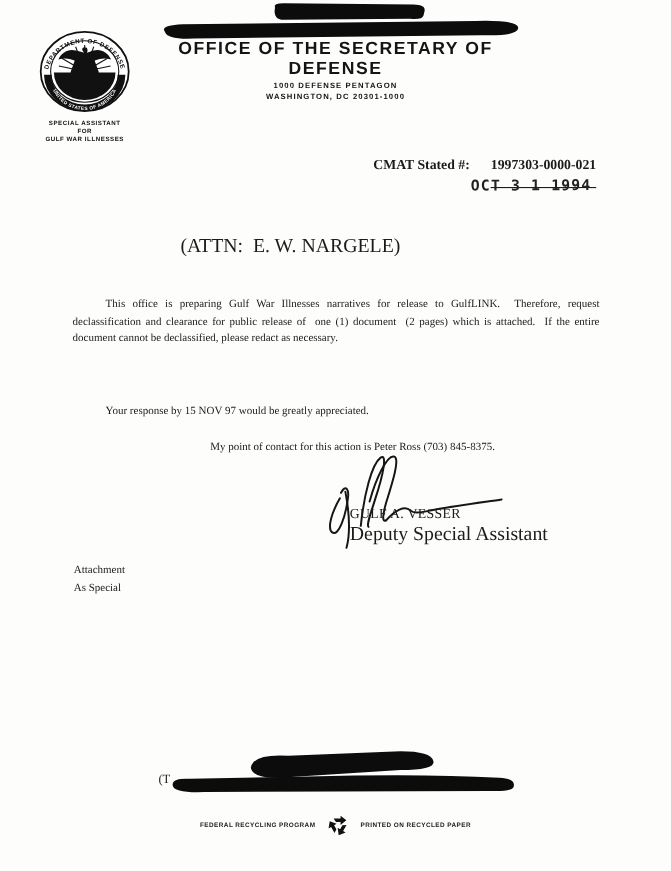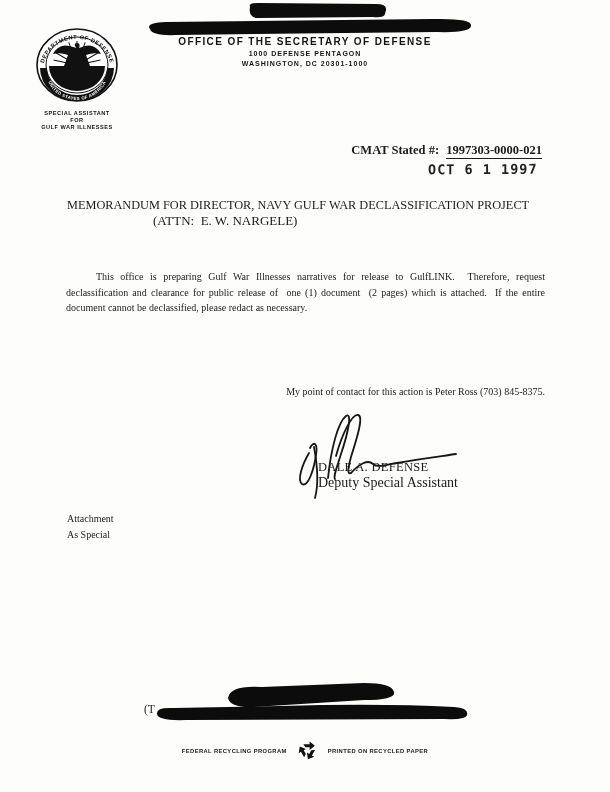--- a/index.html
+++ b/index.html
@@ -18,42 +18,42 @@
   .seal-svg{left:34px;top:28px;width:86px;height:78px;}
   .seal-caption{
     left:17px;top:110px;width:120px;text-align:center;
     font-family:"Liberation Sans",sans-serif;font-weight:bold;
     font-size:5.6px;letter-spacing:.5px;line-height:7px;color:#111;
   }
 
   
   .letterhead{left:150px;top:36px;width:310px;text-align:center;
     font-family:"Liberation Sans",sans-serif;color:#141414;}
-  .lh-office{font-size:10px;font-weight:bold;letter-spacing:1.4px;}
+  .lh-office{font-size:16px;font-weight:bold;letter-spacing:1.4px;}
   .lh-addr{font-size:7px;font-weight:bold;letter-spacing:1px;margin-top:3px;}
 
   
   .cmat{top:143px;right:68px;font-size:12.5px;font-weight:bold;white-space:nowrap;}
-  .cmat-number{border-bottom:1.5px solid #1b1b1b;padding-bottom:1px;margin-left:4px;}
+  .cmat-number{border-bottom:1.5px solid #1b1b1b;padding-bottom:13px;margin-left:16px;}
   .date-stamp{left:428px;top:161px;font-family:"DejaVu Sans Mono",monospace;
     font-weight:bold;font-size:13.5px;letter-spacing:1px;color:#222;
     transform:rotate(-.3deg);white-space:pre;}
 
   
   .memo-line1{left:67px;top:198px;font-size:12.3px;}
-  .memo-line2{left:153px;top:213px;font-size:13px;white-space:pre-wrap;}
+  .memo-line2{left:164px;top:213px;font-size:18px;white-space:pre-wrap;}
   .subject{left:67px;top:237px;font-size:12.3px;white-space:pre-wrap;}
   .para{left:66px;width:479px;font-size:10px;line-height:15.6px;
     text-indent:30px;text-align:justify;white-space:pre-wrap;}
-  .p1{top:269px;} .p2{top:328px;} .p3{top:366px;text-align:left;} .p4{top:384px;text-align:right;}
+  .p1{top:269px;} .p2{top:328px;} .p3{top:366px;text-align:left;} .p4{top:399px;text-align:center;}
 
   
   .sig-svg{left:283px;top:407px;width:190px;height:96px;pointer-events:none;}
   .sig-name{left:318px;top:460px;font-size:12.5px;letter-spacing:.3px;}
-  .sig-title{left:318px;top:475px;font-size:14px;}
+  .sig-title{left:318px;top:475px;font-size:18px;}
 
   .attachment{left:67px;top:511px;font-size:10px;line-height:15.5px;}
 
   
   .bottom-redact{left:140px;top:676px;width:345px;height:56px;}
   .redact-prefix{left:144px;top:703px;font-size:11.5px;color:#222;}
 
   
   .footer{left:0;top:740px;width:610px;display:flex;align-items:center;
     justify-content:center;gap:10px;}
@@ -112,38 +112,38 @@
   <div class="abs letterhead">
     <div class="lh-office">OFFICE OF THE SECRETARY OF DEFENSE</div>
     <div class="lh-addr">1000 DEFENSE PENTAGON</div>
     <div class="lh-addr">WASHINGTON, DC 20301-1000</div>
   </div>
 
   <div class="abs cmat">
     <span>CMAT Stated #:</span>
     <span class="cmat-number">1997303-0000-021</span>
   </div>
-  <div class="abs date-stamp">OCT 6 1 1997</div>
+  <div class="abs date-stamp">OCT 3 1 1994</div>
 
-  <div class="abs memo-line1">MEMORANDUM FOR DIRECTOR, NAVY GULF WAR DECLASSIFICATION PROJECT</div>
   <div class="abs memo-line2">(ATTN:  E. W. NARGELE)</div>
 
   <div class="abs para p1">This office is preparing Gulf War Illnesses narratives for release to GulfLINK.  Therefore, request declassification and clearance for public release of  one (1) document  (2 pages) which is attached.  If the entire document cannot be declassified, please redact as necessary.</div>
+  <div class="abs para p3">Your response by 15 NOV 97 would be greatly appreciated.</div>
   <div class="abs para p4">My point of contact for this action is Peter Ross (703) 845-8375.</div>
 
   <svg class="abs sig-svg" viewBox="0 0 190 96">
     <g fill="none" stroke="#161616" stroke-width="1.8" stroke-linecap="round">
       <path d="M26,46 C19,58 14,73 19,77 C25,81 31,62 33,48 C35,37 31,33 27,41"></path>
       <path d="M31,40 C34,56 36,76 32,91"></path>
       <path d="M45,71 C48,42 55,15 63,9 C69,5 66,23 58,47 C54,60 50,70 52,72"></path>
       <path d="M53,49 C59,27 69,7 75,8 C81,9 74,31 68,50 C65,61 64,68 68,66"></path>
       <path d="M68,66 C76,57 85,52 90,57 C94,61 102,58 114,56 C136,52 160,49 173,47"></path>
     </g>
   </svg>
-  <div class="abs sig-name">DALE A. DEFENSE</div>
+  <div class="abs sig-name">GULF A. VESSER</div>
   <div class="abs sig-title">Deputy Special Assistant</div>
 
   <div class="abs attachment">
     <div>Attachment</div>
     <div>As Special</div>
   </div>
 
   <span class="abs redact-prefix">(T</span>
   <svg class="abs bottom-redact" viewBox="0 0 345 56">
     <path d="M88,22 Q90,9 122,11 L224,7 Q252,7 254,16 Q256,24 224,24 L114,31 Q90,32 88,22 Z" fill="#0c0c0c"></path>

